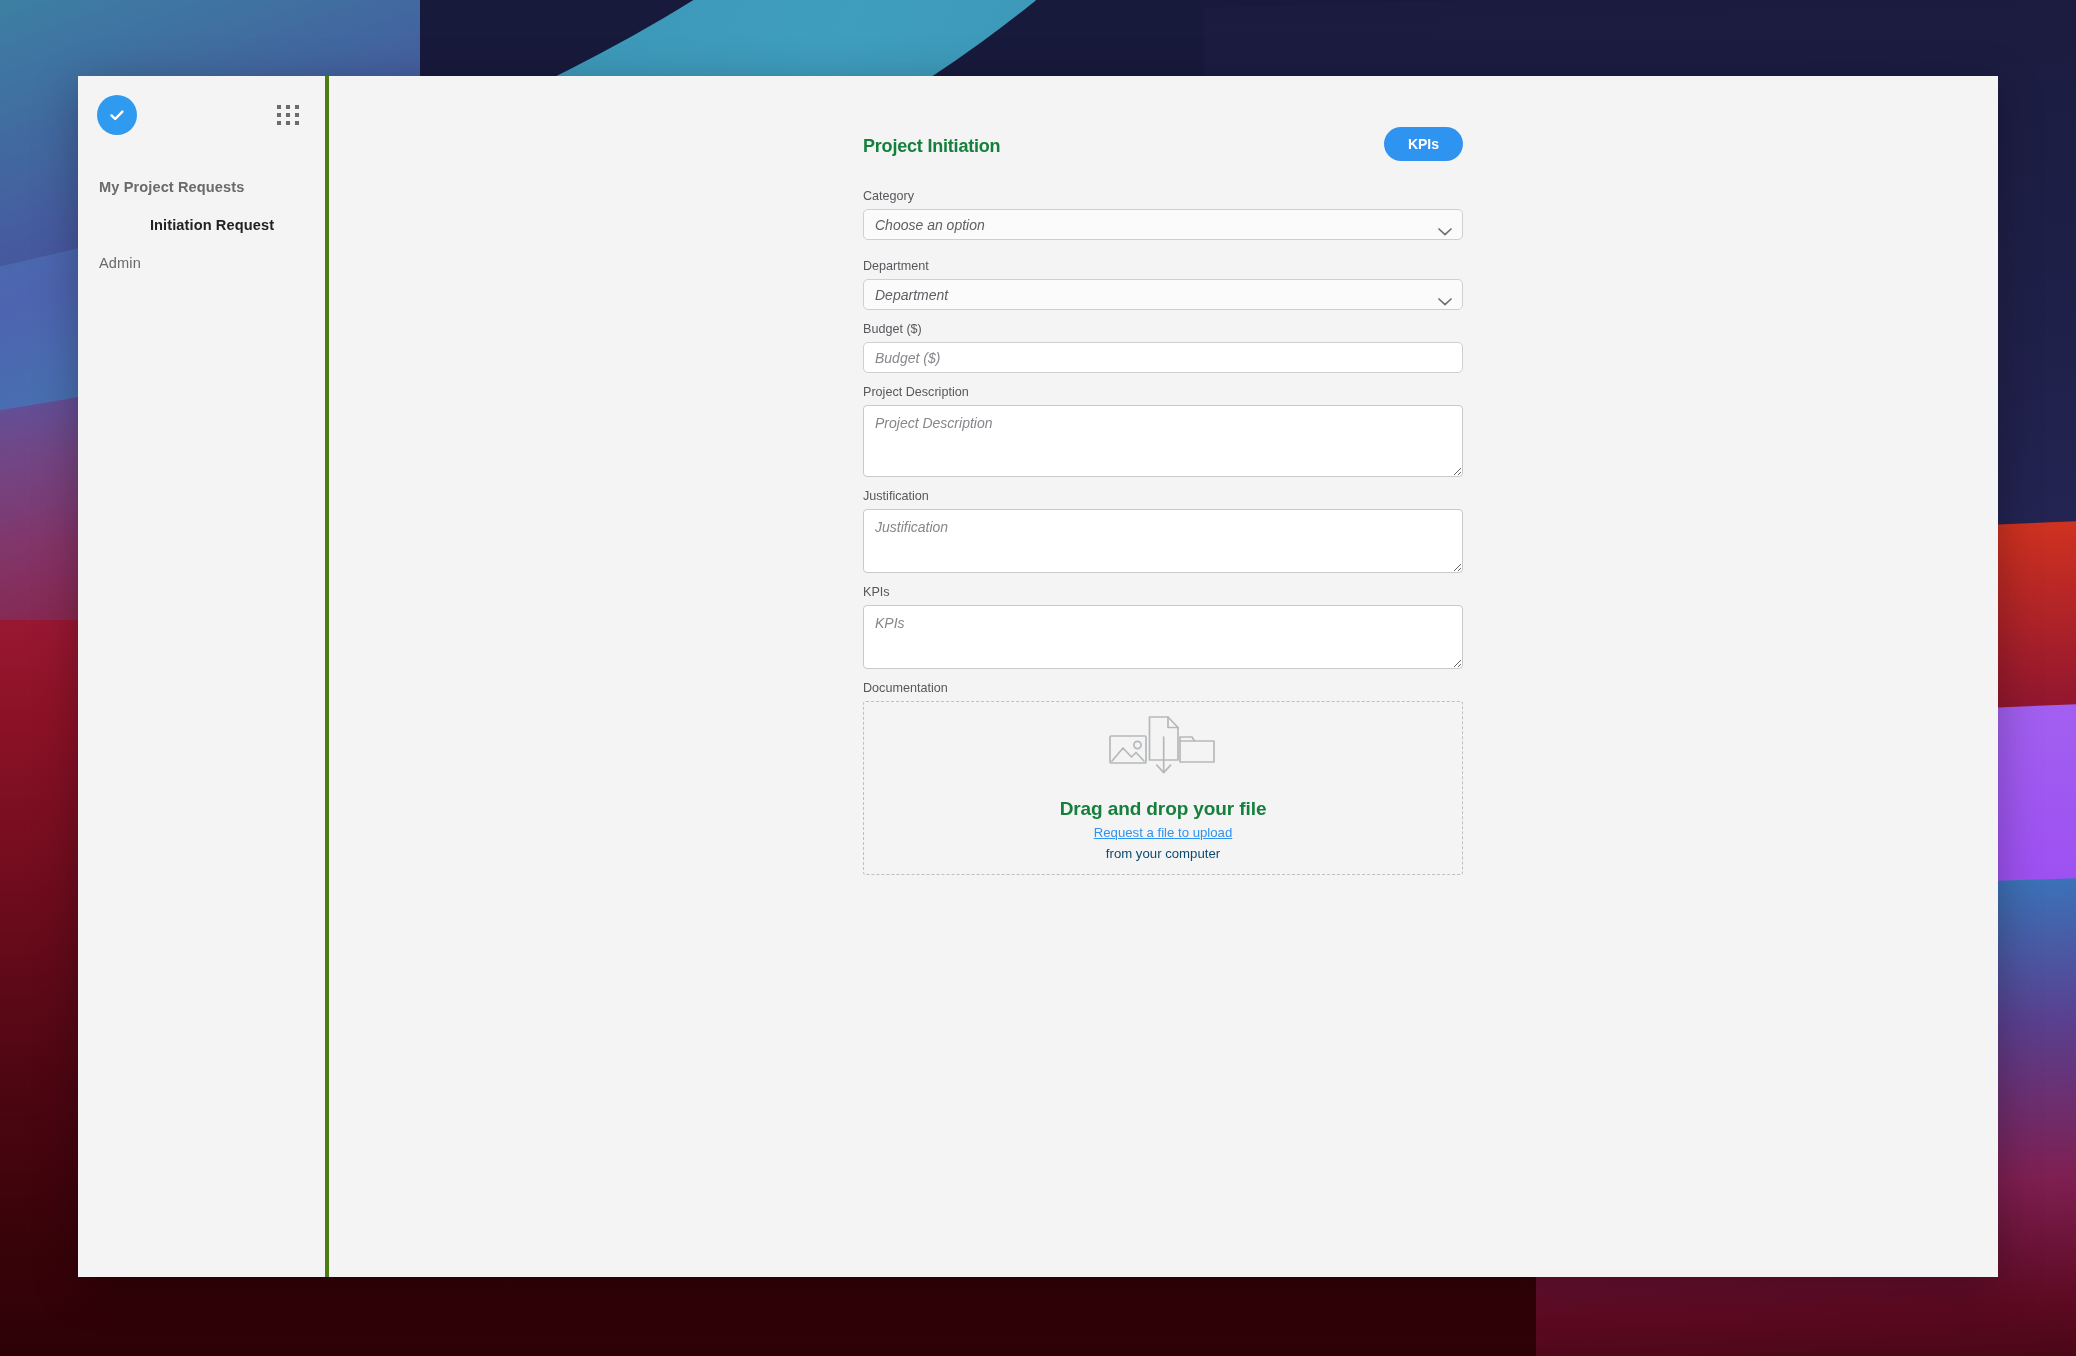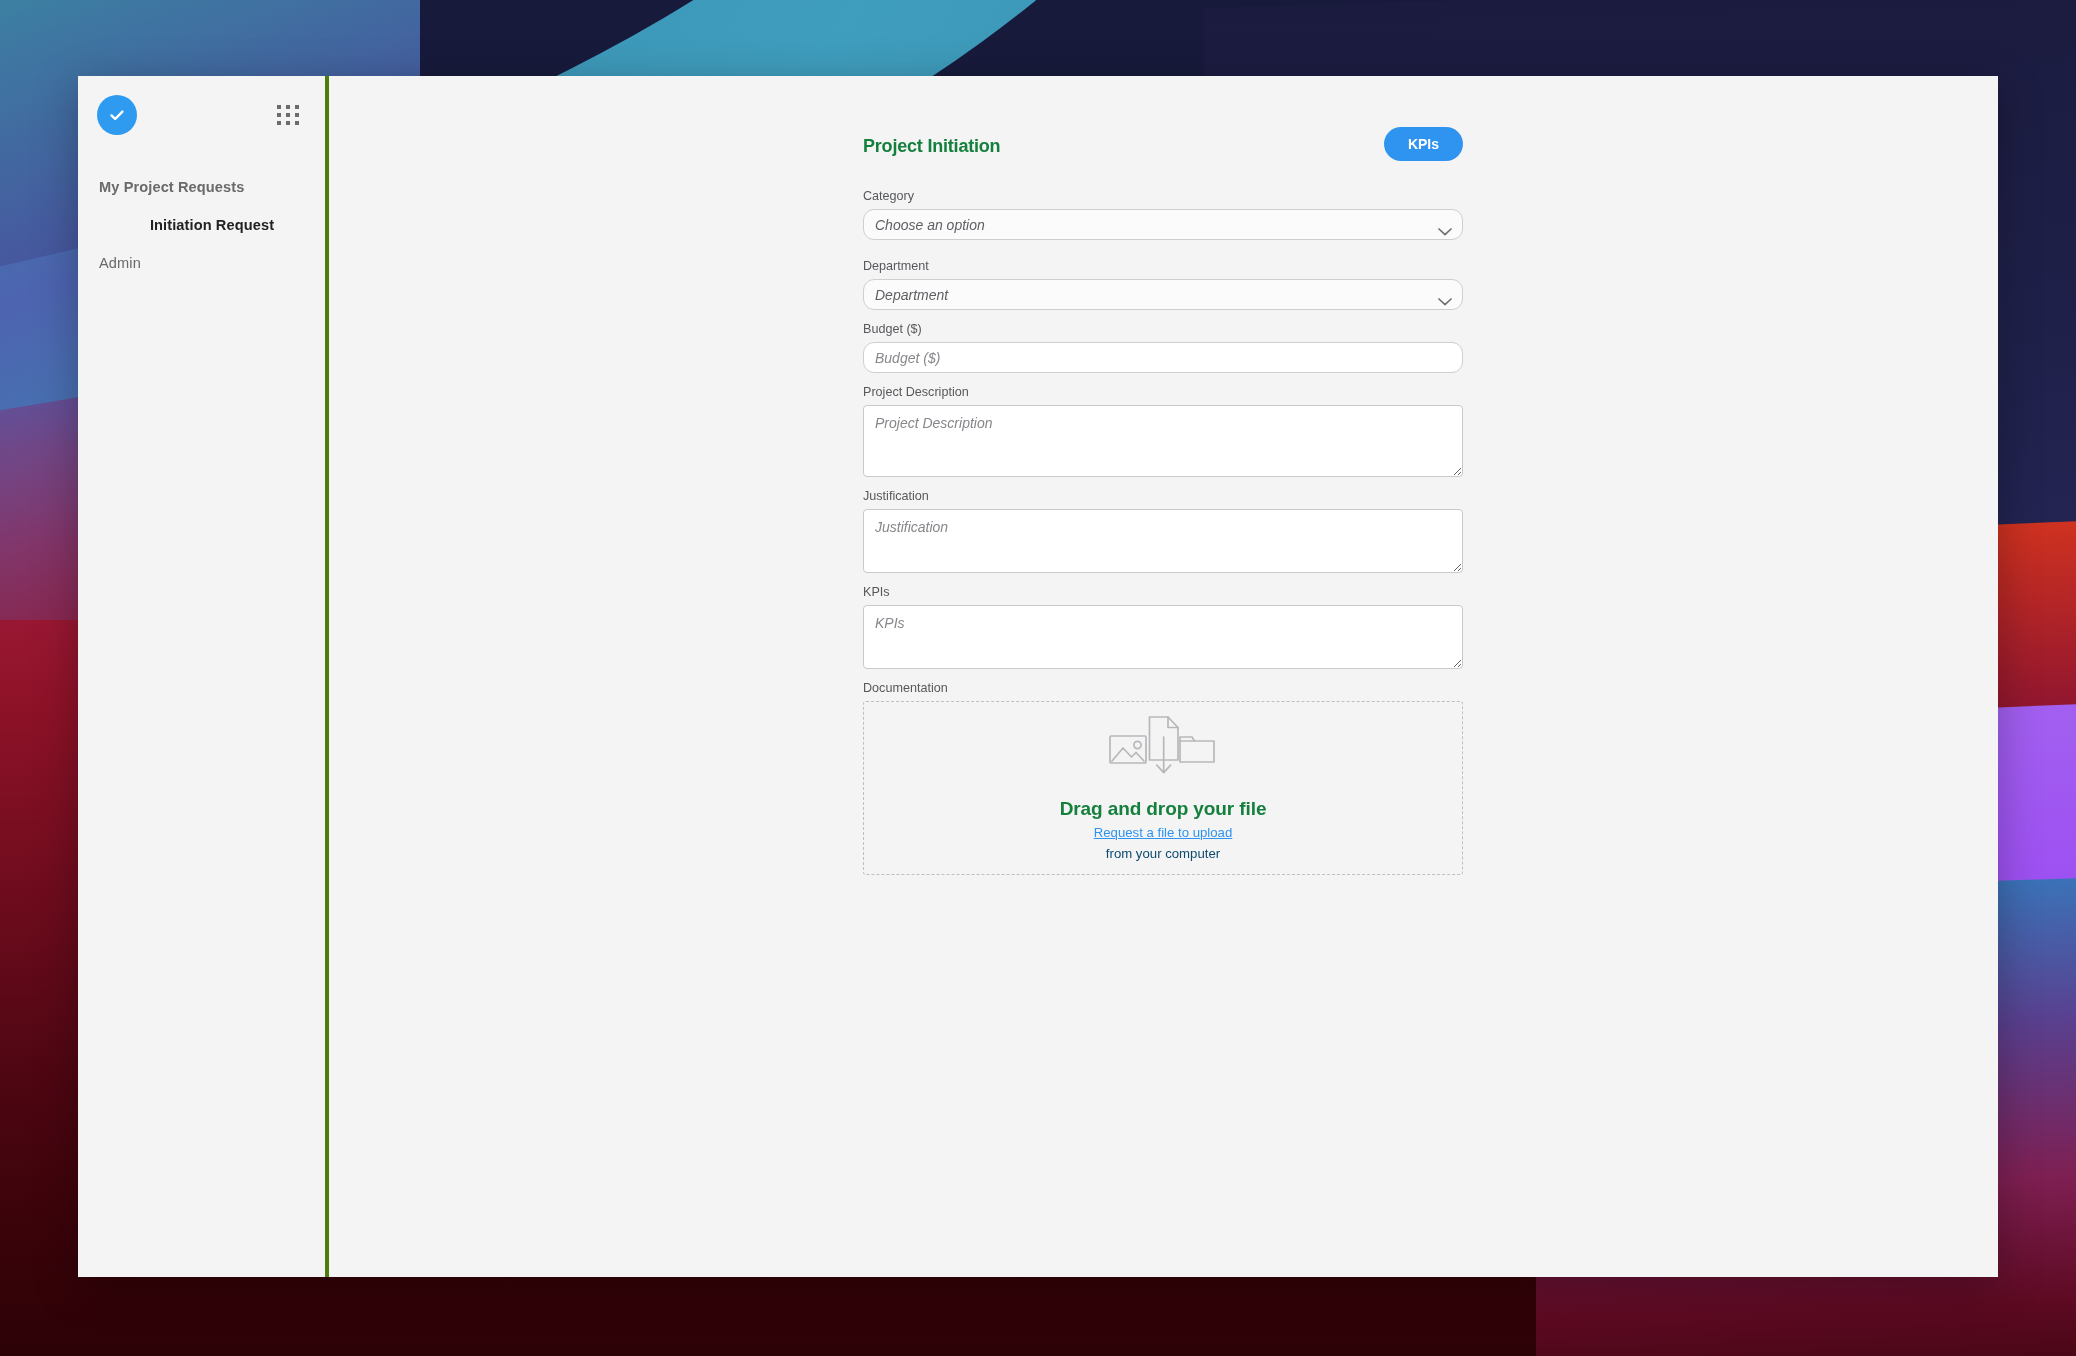--- a/index.html
+++ b/index.html
@@ -247,21 +247,21 @@
 
   .select-wrap {
     position: relative;
   }
   .ui-select,
   .ui-input {
     width: 100%;
     height: 31px;
     background: #fbfbfb;
     border: 1px solid #cfcfcf;
-    border-radius: 11px;
+    border-radius: 5px;
     font-family: "Liberation Sans", sans-serif;
     font-size: 14px;
     color: #5d5f63;
     padding: 0 11px;
     font-style: italic;
     outline: none;
   }
   .ui-input { background: #ffffff; }
   .ui-select {
     appearance: none;

